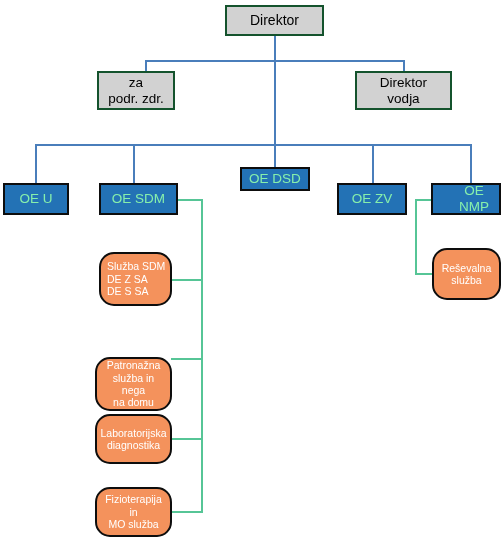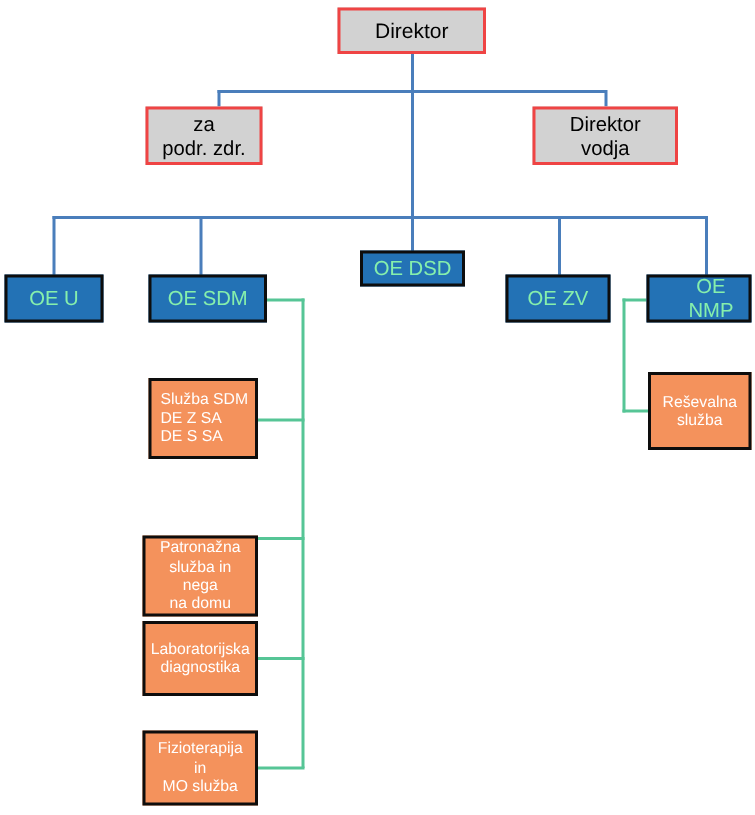--- a/index.html
+++ b/index.html
@@ -20,21 +20,21 @@
   .conn.v{width:2px;}
   .conn.h{height:2px;}
   .gconn{position:absolute;background:#56c596;}
   .gconn.v{width:2px;}
   .gconn.h{height:2px;}
 
   
   .node{
     position:absolute;
     box-sizing:border-box;
-    border:2px solid #ef4444;
+    border:2px solid #14532d;
     display:flex;
     align-items:center;
     justify-content:center;
     text-align:center;
     line-height:1.18;
     overflow:hidden;
   }
   .node .lbl{display:block;width:100%;padding:0 3px;}
 
   .node.exec{
@@ -50,20 +50,21 @@
     font-size:13.5px;
     font-weight:400;
     border-color:#0d0d0d;
   }
   .node.service{
     background:#f4925c;
     color:#ffffff;
     font-size:10.5px;
     font-weight:400;
     border-color:#0d0d0d;
+    border-radius:15px;
   }
 </style>
 </head>
 <body>
 
 <div id="chart">
 
   <div class="conn v" style="left:274px; top:35px; height:151px;"></div>
 
   <div class="conn h" style="left:145px; top:60px; width:259px;"></div>

